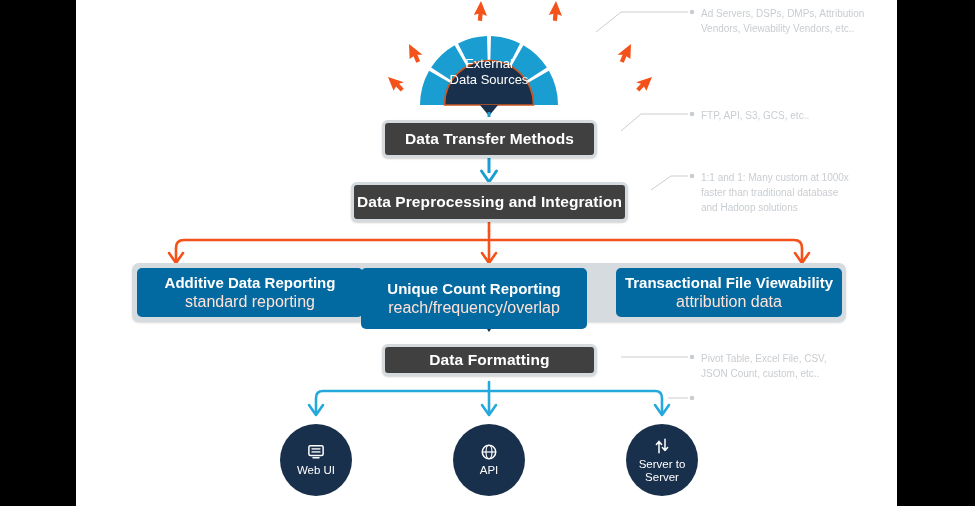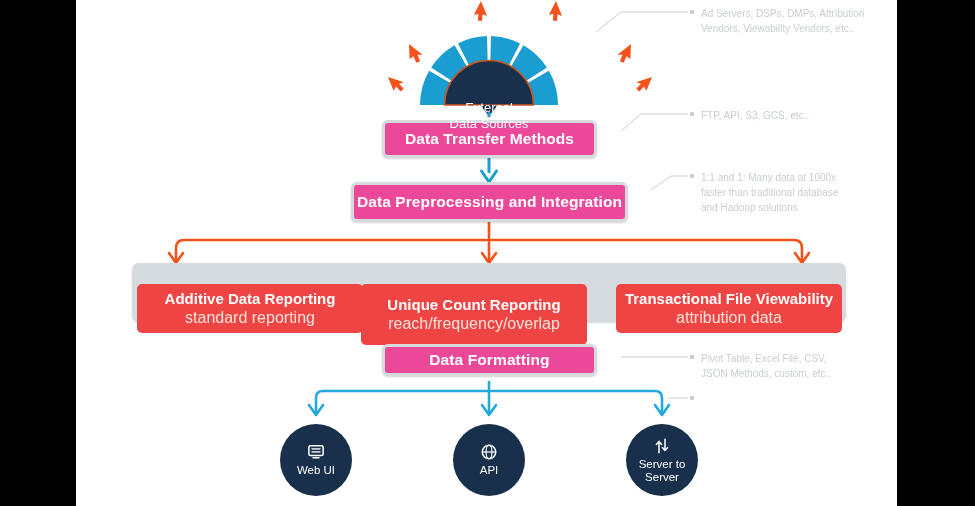--- a/index.html
+++ b/index.html
@@ -53,21 +53,21 @@
     display: flex;
     flex-direction: column;
     align-items: center;
     justify-content: center;
     text-align: center;
     border-radius: 6px;
     z-index: 10;
   }
 
   .blue-box {
-    background: #ec4899;
+    background: #404040;
     color: #ffffff;
     border-radius: 6px;
     border: 3px solid #d4dade;
     box-shadow: 0 1px 2px rgba(0,0,0,.18);
   }
   .blue-box .title {
     font-size: 15.5px;
     font-weight: bold;
     letter-spacing: .1px;
     line-height: 1;
@@ -76,29 +76,28 @@
 
   .orange-group {
     position: absolute;
     background: #d6dbdf;
     border-radius: 7px;
     z-index: 8;
     box-shadow: 0 1px 2px rgba(0,0,0,.15);
   }
   .orange-box {
     position: absolute;
-    background: #ef4444;
+    background: #0369a1;
     border-radius: 5px;
     display: flex;
     flex-direction: column;
     align-items: center;
     justify-content: center;
     text-align: center;
     z-index: 9;
-    margin-top: 16px;
   }
   .orange-box .title {
     font-size: 15px;
     font-weight: bold;
     color: #ffffff;
     line-height: 1.05;
   }
   .orange-box .sub {
     font-size: 16px;
     color: #ffe3d8;
@@ -108,21 +107,20 @@
 
   
   .hub-label {
     position: absolute;
     z-index: 12;
     color: #ffffff;
     font-size: 13px;
     line-height: 1.25;
     text-align: center;
     width: 180px;
-    margin-top: 44px;
   }
 
   
   .endpoint {
     position: absolute;
     width: 72px;
     height: 72px;
     border-radius: 50%;
     background: #19304c;
     color: #ffffff;
@@ -323,25 +321,25 @@
     <div class="annotation" style="left:625px; top:6px;">
       <div>Ad Servers, DSPs, DMPs, Attribution</div>
       <div>Vendors, Viewability Vendors, etc..</div>
     </div>
 
     <div class="annotation" style="left:625px; top:108px;">
       <div>FTP, API, S3, GCS, etc..</div>
     </div>
 
     <div class="annotation" style="left:625px; top:170px;">
-      <div>1:1 and 1: Many data at 1000x</div>
+      <div>1:1 and 1: Many custom at 1000x</div>
       <div>faster than traditional database</div>
       <div>and Hadoop solutions</div>
     </div>
 
     <div class="annotation" style="left:625px; top:351px;">
       <div>Pivot Table, Excel File, CSV,</div>
-      <div>JSON Methods, custom, etc..</div>
+      <div>JSON Count, custom, etc..</div>
     </div>
 
 
   </div>
 </div>
 
 </body></html>

